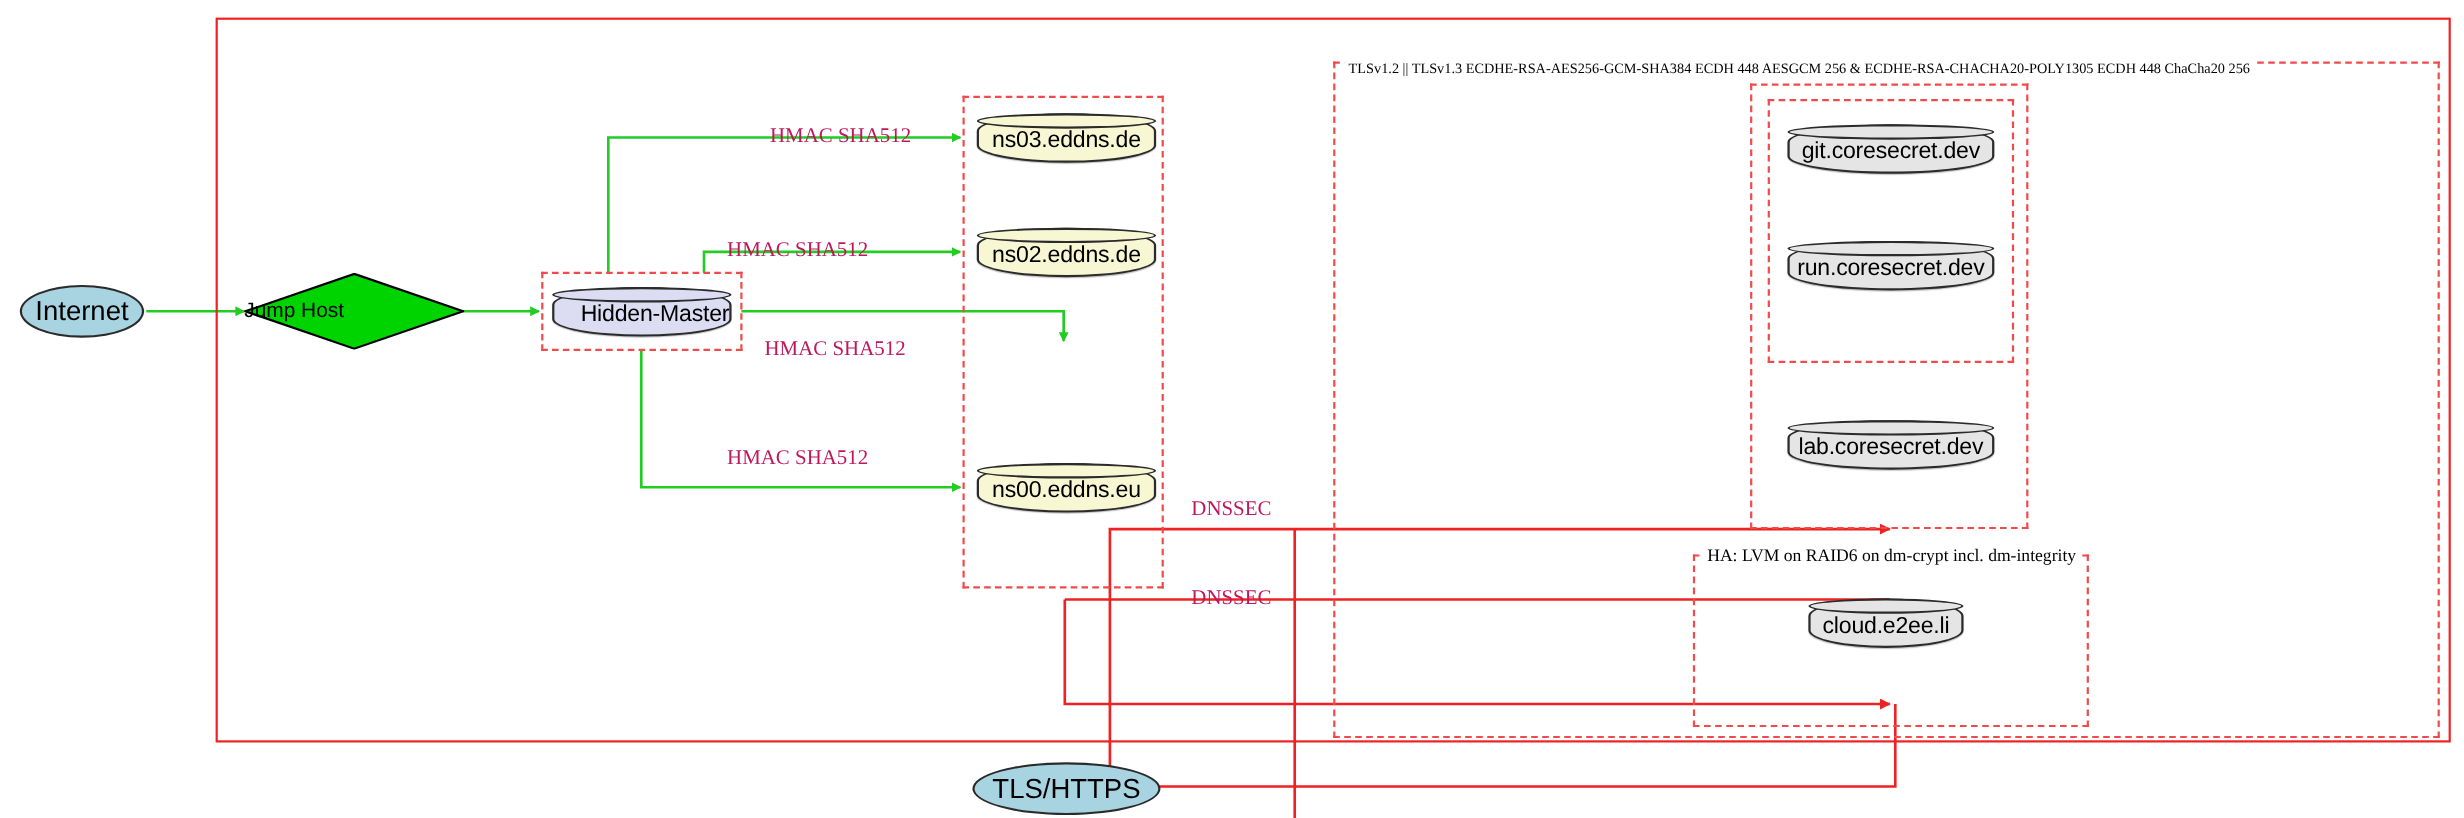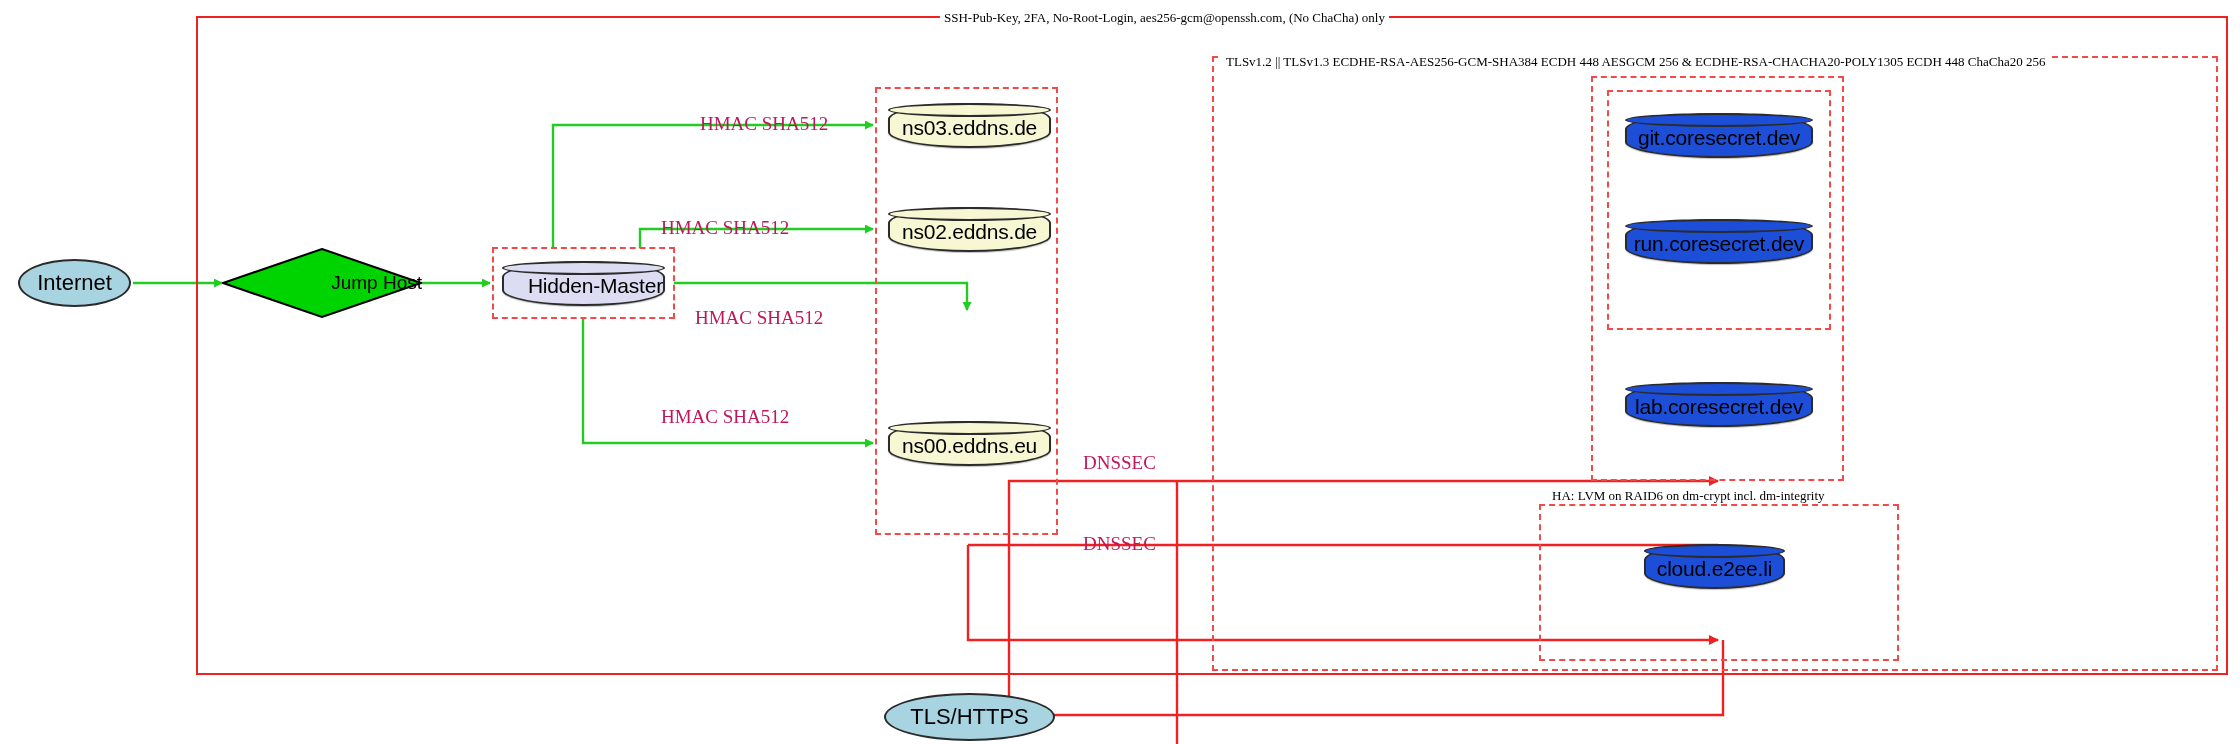--- a/index.html
+++ b/index.html
@@ -75,39 +75,39 @@
     border-radius: 50%;
     background: inherit;
     box-sizing: border-box;
   }
   .cyl .cyl-text {
     position: relative;
     z-index: 2;
     margin-top: 5px;
   }
   .cyl-yellow { background: #f7f7d4; }
-  .cyl-pink   { background: #1d4ed8; }
+  .cyl-pink   { background: #e5e5e5; }
   .cyl-lav    { background: #dcdcf2; justify-content: flex-end; }
 
   
   .ellipse {
     border: 2px solid #2b2b2b;
     border-radius: 50%;
     background: #a8d3e0;
-    font-size: 22px;
+    font-size: 25px;
   }
 
   
   .diamond-wrap {
     position: absolute;
   }
   .diamond-label {
     position: absolute;
     width: 100%;
-    text-align: right;
+    text-align: left;
     font-size: 19px;
     color: #000000;
     top: 50%;
     transform: translateY(-50%);
     z-index: 3;
     pointer-events: none;
   }
 
   
   .edge-label {
@@ -175,35 +175,34 @@
     <g>
       <path d="M1177,744 L1177,481" stroke="#ee2222" stroke-width="2.4" fill="none"></path>
     </g>
 
     <g>
       <path d="M1054,715 L1723,715 L1723,640" stroke="#ee2222" stroke-width="2.4" fill="none"></path>
     </g>
   </svg>
 
   <div class="zone zone-solid" style="left:196px; top:16px; width:2032px; height:659px;"></div>
-  <div class="zone-label" style="left:940px; top:10px;">SSH-Pub-Key, 2FA, No-Root-Login, aes256-gcm@openssh.com, (No ChaCha) only</div>
 
   <div class="zone zone-dashed" style="left:1212px; top:56px; width:1006px; height:615px;"></div>
   <div class="zone-label" style="left:1222px; top:54px;">TLSv1.2 || TLSv1.3 ECDHE-RSA-AES256-GCM-SHA384 ECDH 448 AESGCM 256 &amp; ECDHE-RSA-CHACHA20-POLY1305 ECDH 448 ChaCha20 256</div>
 
   <div class="zone zone-dashed" style="left:875px; top:87px; width:183px; height:448px;"></div>
 
   <div class="zone zone-dashed" style="left:492px; top:247px; width:183px; height:72px;"></div>
 
   <div class="zone zone-dashed" style="left:1591px; top:76px; width:253px; height:405px;"></div>
 
   <div class="zone zone-dashed" style="left:1607px; top:90px; width:224px; height:240px;"></div>
 
   <div class="zone zone-dashed" style="left:1539px; top:504px; width:360px; height:157px;"></div>
-  <div class="zone-label" style="left:1548px; top:488px; font-size:13px;text-align:center;">HA: LVM on RAID6 on dm-crypt incl. dm-integrity</div>
+  <div class="zone-label" style="left:1548px; top:498px; font-size:16px;text-align:center;">HA: LVM on RAID6 on dm-crypt incl. dm-integrity</div>
 
   <div class="node ellipse" style="left:18px; top:259px; width:113px; height:48px;">
     <span>Internet</span>
   </div>
 
   <div class="diamond-wrap" style="left:222px; top:248px; width:200px; height:70px;">
     <svg width="200" height="70" viewBox="0 0 200 70" xmlns="http://www.w3.org/2000/svg">
       <polygon points="100,1 199,35 100,69 1,35" fill="#00d400" stroke="#000000" stroke-width="2"></polygon>
     </svg>
     <div class="diamond-label">Jump Host</div>

